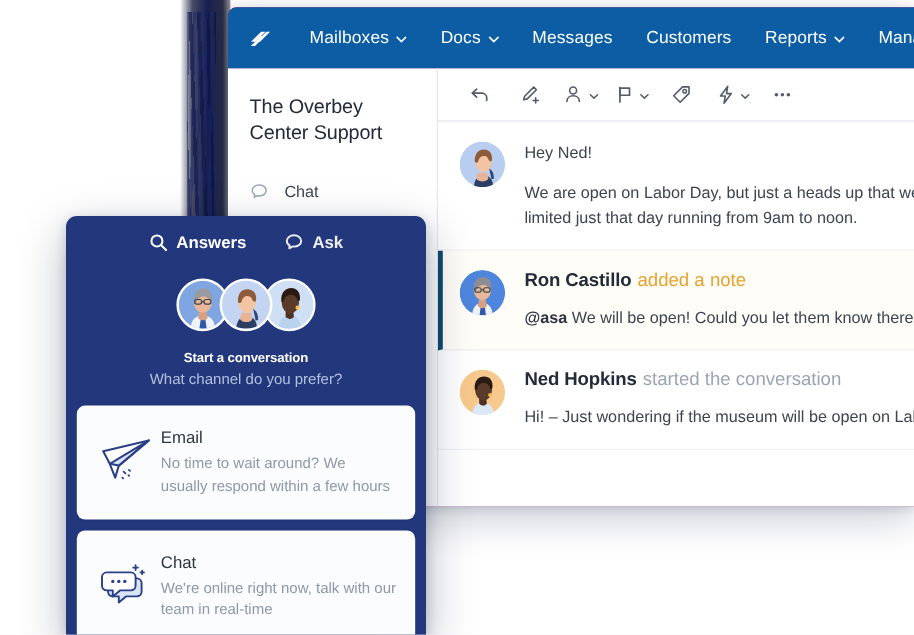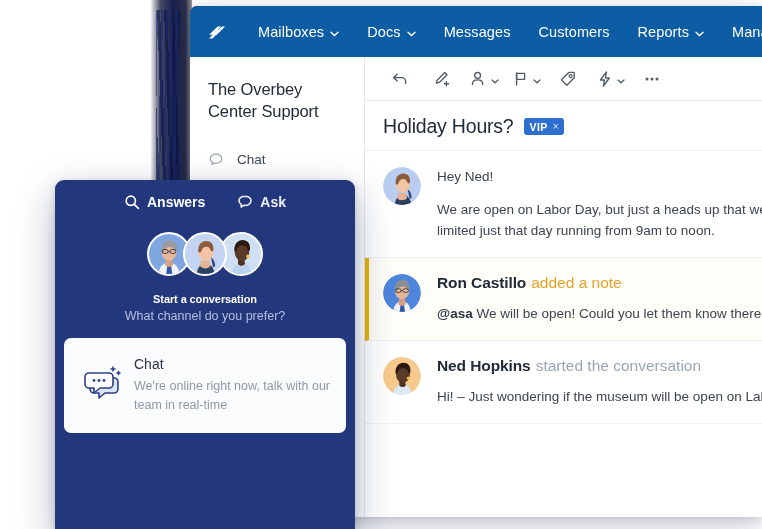--- a/index.html
+++ b/index.html
@@ -20,21 +20,21 @@
   }
   .smudge:after{
     content:""; position:absolute; left:6px; top:10px; width:24px; height:170px;
     background:
       repeating-linear-gradient(91deg, rgba(25,40,120,.55) 0 2px, rgba(0,0,0,.0) 2px 5px),
       repeating-linear-gradient(88deg, rgba(10,18,60,.6) 0 3px, rgba(0,0,0,0) 3px 7px);
   }
 
   
   .app-window {
-    position:absolute; left:190px; top:6px; width:572px; height:511px;
+    position:absolute; left:190px; top:6px; width:572px; height:416px;
     background:#701a75; border-radius:7px 0 0 0; overflow:hidden;
     box-shadow: 0 10px 34px rgba(10,24,60,.22), 0 2px 8px rgba(10,24,60,.12);
   }
 
   
   .navbar {
     height:51px; background:#0c5da4; display:flex; align-items:center;
     padding-left:14px; border-radius:7px 0 0 0;
   }
   .hs-logo { width:30px; height:30px; display:flex; align-items:center; justify-content:center; margin-right:16px; }
@@ -83,21 +83,21 @@
   .vip-badge {
     margin-left:10px; background:#2f6fd0; color:#fff; font-size:10.5px; font-weight:700;
     border-radius:3px; padding:2.5px 5px 2.5px 6px; display:inline-flex; align-items:center;
     letter-spacing:.4px; cursor:pointer;
   }
   .vip-badge .x { margin-left:5px; font-size:10px; font-weight:400; opacity:.85; }
 
   .thread { border-top:1px solid #eef1f5; }
 
   .msg { display:flex; padding:16px 0 16px 18px; border-bottom:1px solid #eef1f5; position:relative; }
-  .msg.note { background:#fffdf8; border-left:4px solid #eab308; padding-left:14px; }
+  .msg.note { background:#fffdf8; border-left:4px solid #0c4a6e; padding-left:14px; }
   .avatar { width:38px; height:38px; border-radius:50%; flex:0 0 38px; overflow:hidden; position:relative; }
   .msg-body { margin-left:16px; flex:1; min-width:0; }
   .msg-head { font-size:15.5px; margin-bottom:12px; white-space:nowrap; }
   .msg-head .who { color:#222b38; font-weight:700; letter-spacing:-.1px; }
   .msg-head .act { color:#9aa5b4; font-weight:400; margin-left:5px; }
   .msg-head .act.note-act { color:#e5a32e; }
   .msg-text { font-size:13.5px; color:#3b4450; line-height:1.5; white-space:nowrap; }
   .msg-text + .msg-text { margin-top:13px; }
   .mention { font-weight:700; color:#2c3541; }
   .viewed { display:flex; align-items:center; margin-top:16px; color:#a3acb9; font-size:12.5px; }
@@ -276,27 +276,20 @@
           </div>
           <div class="tbtn">
             <svg width="20" height="20" viewBox="0 0 20 20">
               <circle cx="5" cy="10" r="1.5" fill="#525c6a"></circle>
               <circle cx="10" cy="10" r="1.5" fill="#525c6a"></circle>
               <circle cx="15" cy="10" r="1.5" fill="#525c6a"></circle>
             </svg>
           </div>
         </div>
 
-        <div class="subject-bar">
-          <div class="subject">Holiday Hours?</div>
-          <div class="vip-badge">
-            <span>VIP</span>
-            <span class="x">×</span>
-          </div>
-        </div>
 
         <div class="thread">
 
           <div class="msg">
             <div class="avatar">
               <svg width="38" height="38" viewBox="0 0 38 38">
                 <circle cx="19" cy="19" r="19" fill="#b9cdf0"></circle>
                 <path d="M12 38 c0-7 4-10 8-10 s8 3 8 10 z" fill="#2c3f63"></path>
                 <path d="M14 31 c2 3 8 3 10 0 l-1-5 h-8 z" fill="#e8b497"></path>
                 <ellipse cx="20" cy="17" rx="7" ry="8.4" fill="#f2c4a3"></ellipse>
@@ -414,20 +407,33 @@
           <circle cx="27" cy="22.4" r="1.8" fill="#f2c24d"></circle>
         </svg>
       </div>
     </div>
 
     <div class="w-title">Start a conversation</div>
     <div class="w-sub">What channel do you prefer?</div>
 
     <div class="w-cards">
 
+      <div class="w-card">
+        <div class="ci">
+          <svg width="48" height="42" viewBox="0 0 48 42">
+            <path d="M4 14 L42 5 L17 26 L14 36 L9.5 24.5 z" fill="#ffffff" stroke="#2b3f86" stroke-width="1.7" stroke-linejoin="round"></path>
+            <path d="M9.5 24.5 L42 5 L17 26 z" fill="#dbe4f5" stroke="#2b3f86" stroke-width="1.7" stroke-linejoin="round"></path>
+            <path d="M21 31 l1.5 1.5 M25 34 l.6 .6 M20 36 l.6 .6 M25.5 29.6 l.8 .8" stroke="#2b3f86" stroke-width="1.5" stroke-linecap="round"></path>
+          </svg>
+        </div>
+        <div class="ct">
+          <div class="ch">Email</div>
+          <div class="cd">No time to wait around? We usually respond within a few hours</div>
+        </div>
+      </div>
 
       <div class="w-card">
         <div class="ci">
           <svg width="48" height="42" viewBox="0 0 48 42">
             <path d="M12 16 h20 a4 4 0 0 1 4 4 v7 a4 4 0 0 1 -4 4 h-9 l-6 5 v-5 h-5 a4 4 0 0 1 -4 -4 v-7 a4 4 0 0 1 4 -4 z" fill="#dbe4f5" stroke="#2b3f86" stroke-width="1.6" stroke-linejoin="round"></path>
             <path d="M7 11 h20 a4 4 0 0 1 4 4 v7 a4 4 0 0 1 -4 4 h-9 l-6 5 v-5 h-5 a4 4 0 0 1 -4 -4 v-7 a4 4 0 0 1 4 -4 z" fill="#ffffff" stroke="#2b3f86" stroke-width="1.6" stroke-linejoin="round"></path>
             <circle cx="12" cy="18.5" r="1.4" fill="#2b3f86"></circle>
             <circle cx="17" cy="18.5" r="1.4" fill="#2b3f86"></circle>
             <circle cx="22" cy="18.5" r="1.4" fill="#2b3f86"></circle>
             <path d="M31 5 v4 M29 7 h4 M36.5 9.5 v3 M35 11 h3" stroke="#2b3f86" stroke-width="1.5" stroke-linecap="round"></path>

